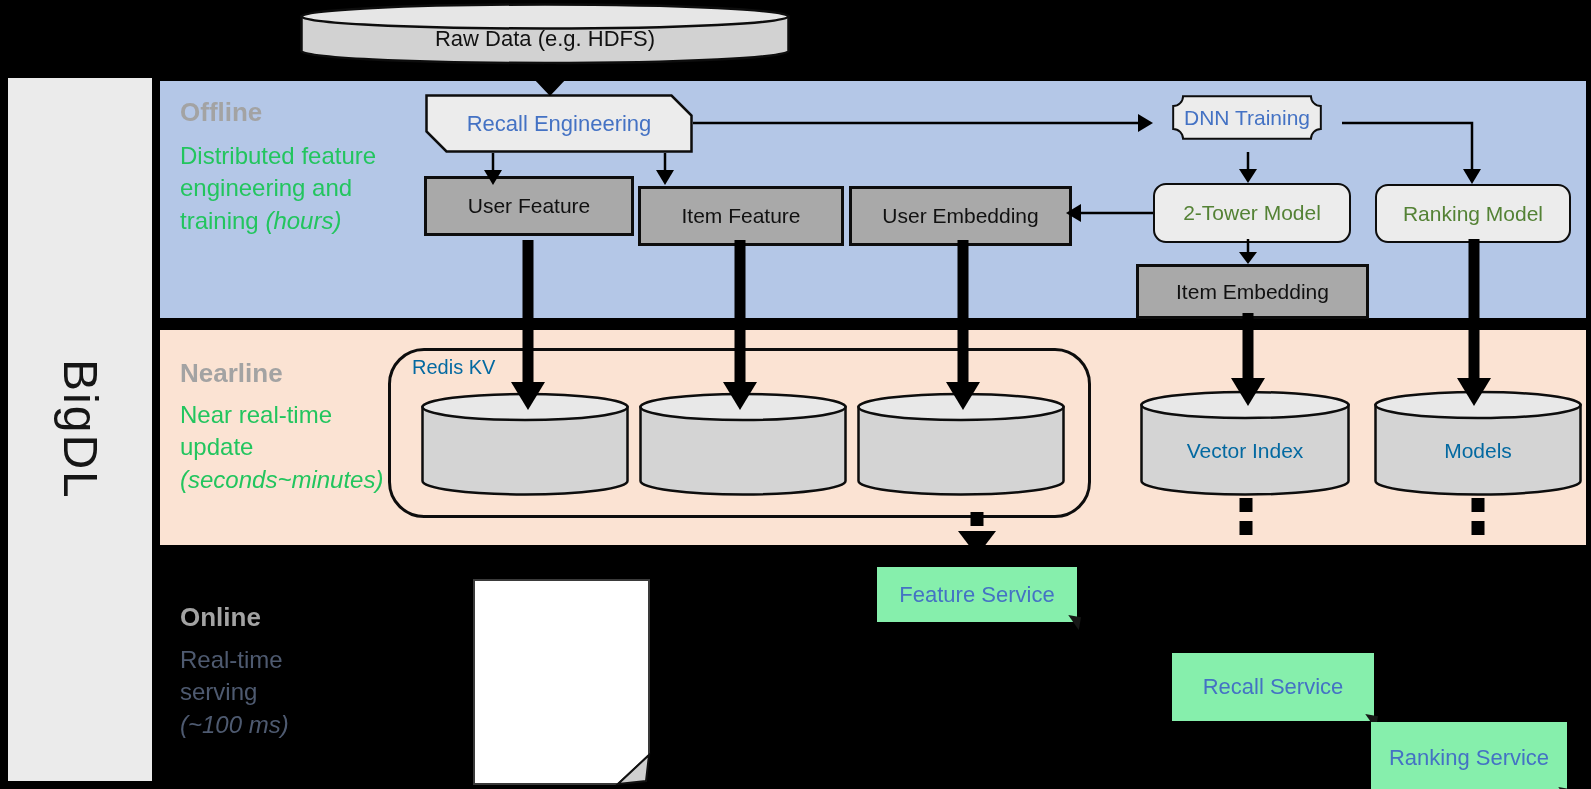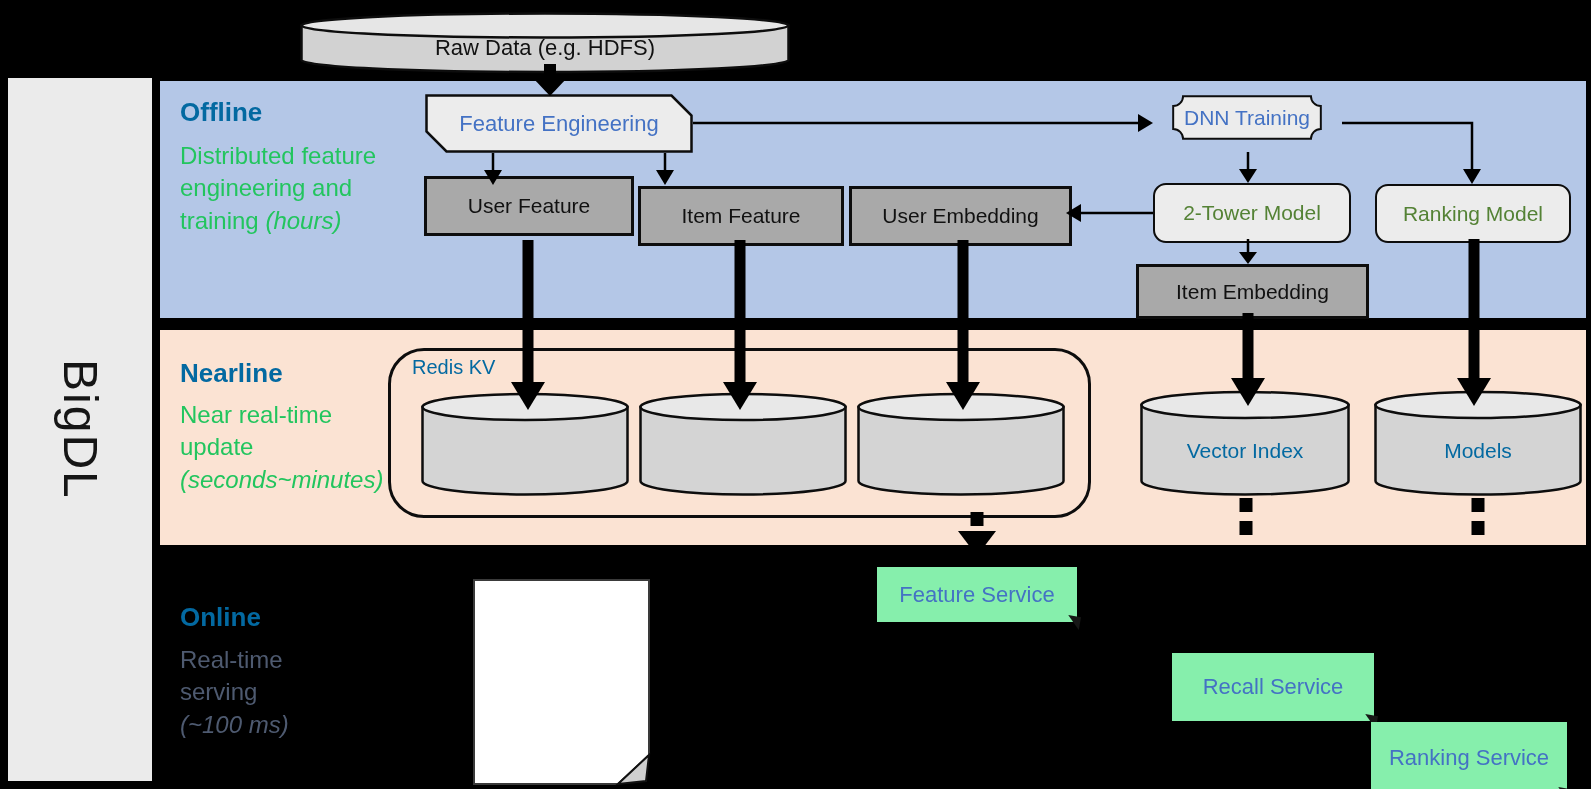--- a/index.html
+++ b/index.html
@@ -8,21 +8,21 @@
   .abs{position:absolute;}
 
   
   .bigdl-bar{left:8px;top:78px;width:144px;height:703px;background:#ebebeb;z-index:1;
              display:flex;align-items:center;justify-content:center;}
   .bigdl-bar span{writing-mode:vertical-rl;font-size:48px;color:#161616;letter-spacing:2px;}
   .band{left:160px;width:1426px;z-index:0;}
   .band.offline{top:81px;height:237px;background:#b4c7e7;}
   .band.nearline{top:330px;height:215px;background:#fbe3d3;}
 
-  .band-title{font-size:26px;font-weight:600;color:#0369a1;z-index:2;}
+  .band-title{font-size:26px;font-weight:600;color:#a3a3a3;z-index:2;}
   .band-desc{font-size:24px;line-height:1.35;color:#22c55e;z-index:2;}
   .band-desc i{font-style:italic;}
   .t-offline{left:180px;top:97px;}
   .d-offline{left:180px;top:140px;width:205px;}
   .t-nearline{left:180px;top:358px;}
   .d-nearline{left:180px;top:399px;width:205px;}
   .t-online{left:180px;top:602px;}
   .d-online{left:180px;top:644px;width:140px;color:#4e5a70;}
 
   
@@ -77,33 +77,33 @@
     <span>Near real-time update</span>
     <i>(seconds~minutes)</i>
   </div>
 
   <div class="abs band-title t-online">Online</div>
   <div class="abs band-desc d-online">
     <span>Real-time serving</span>
     <i>(~100 ms)</i>
   </div>
 
-  <div class="abs node" style="left:300px;top:12px;width:490px;height:62px;">
+  <div class="abs node" style="left:300px;top:3px;width:490px;height:62px;">
     <svg class="shape-svg" viewBox="0 0 490 62">
       <path d="M1.5,13.5 V48 A243.5,12 0 0 0 488.5,48 V13.5 Z" fill="#d2d2d2" stroke="#0d0d0d" stroke-width="2.5"></path>
       <ellipse cx="245" cy="13.5" rx="243.5" ry="12" fill="#e6e6e6" stroke="#0d0d0d" stroke-width="2.5"></ellipse>
     </svg>
     <span class="lbl" style="font-size:22px;color:#111;padding-top:10px;">Raw Data (e.g. HDFS)</span>
   </div>
 
   <div class="abs node" style="left:425px;top:94px;width:268px;height:59px;">
     <svg class="shape-svg" viewBox="0 0 268 59">
       <path d="M1.5,1.5 H246.5 L266.5,21.5 V57.5 H21.5 L1.5,37.5 Z" fill="#ececec" stroke="#0d0d0d" stroke-width="2.5"></path>
     </svg>
-    <span class="lbl blue-t" style="font-size:22px;">Feature Engineering</span>
+    <span class="lbl blue-t" style="font-size:22px;">Recall Engineering</span>
   </div>
 
   <div class="abs node" style="left:1152px;top:95px;width:190px;height:45px;">
     <svg class="shape-svg" viewBox="0 0 190 57">
       <path d="M14,1.5 H176 A12.5,12.5 0 0 0 188.5,14 V43 A12.5,12.5 0 0 0 176,55.5 H14 A12.5,12.5 0 0 0 1.5,43 V14 A12.5,12.5 0 0 0 14,1.5 Z" fill="#ececec" stroke="#0d0d0d" stroke-width="2.5"></path>
     </svg>
     <span class="lbl blue-t" style="font-size:21px;">DNN Training</span>
   </div>
 
   <div class="abs node graybox" style="left:424px;top:176px;width:204px;height:54px;">

